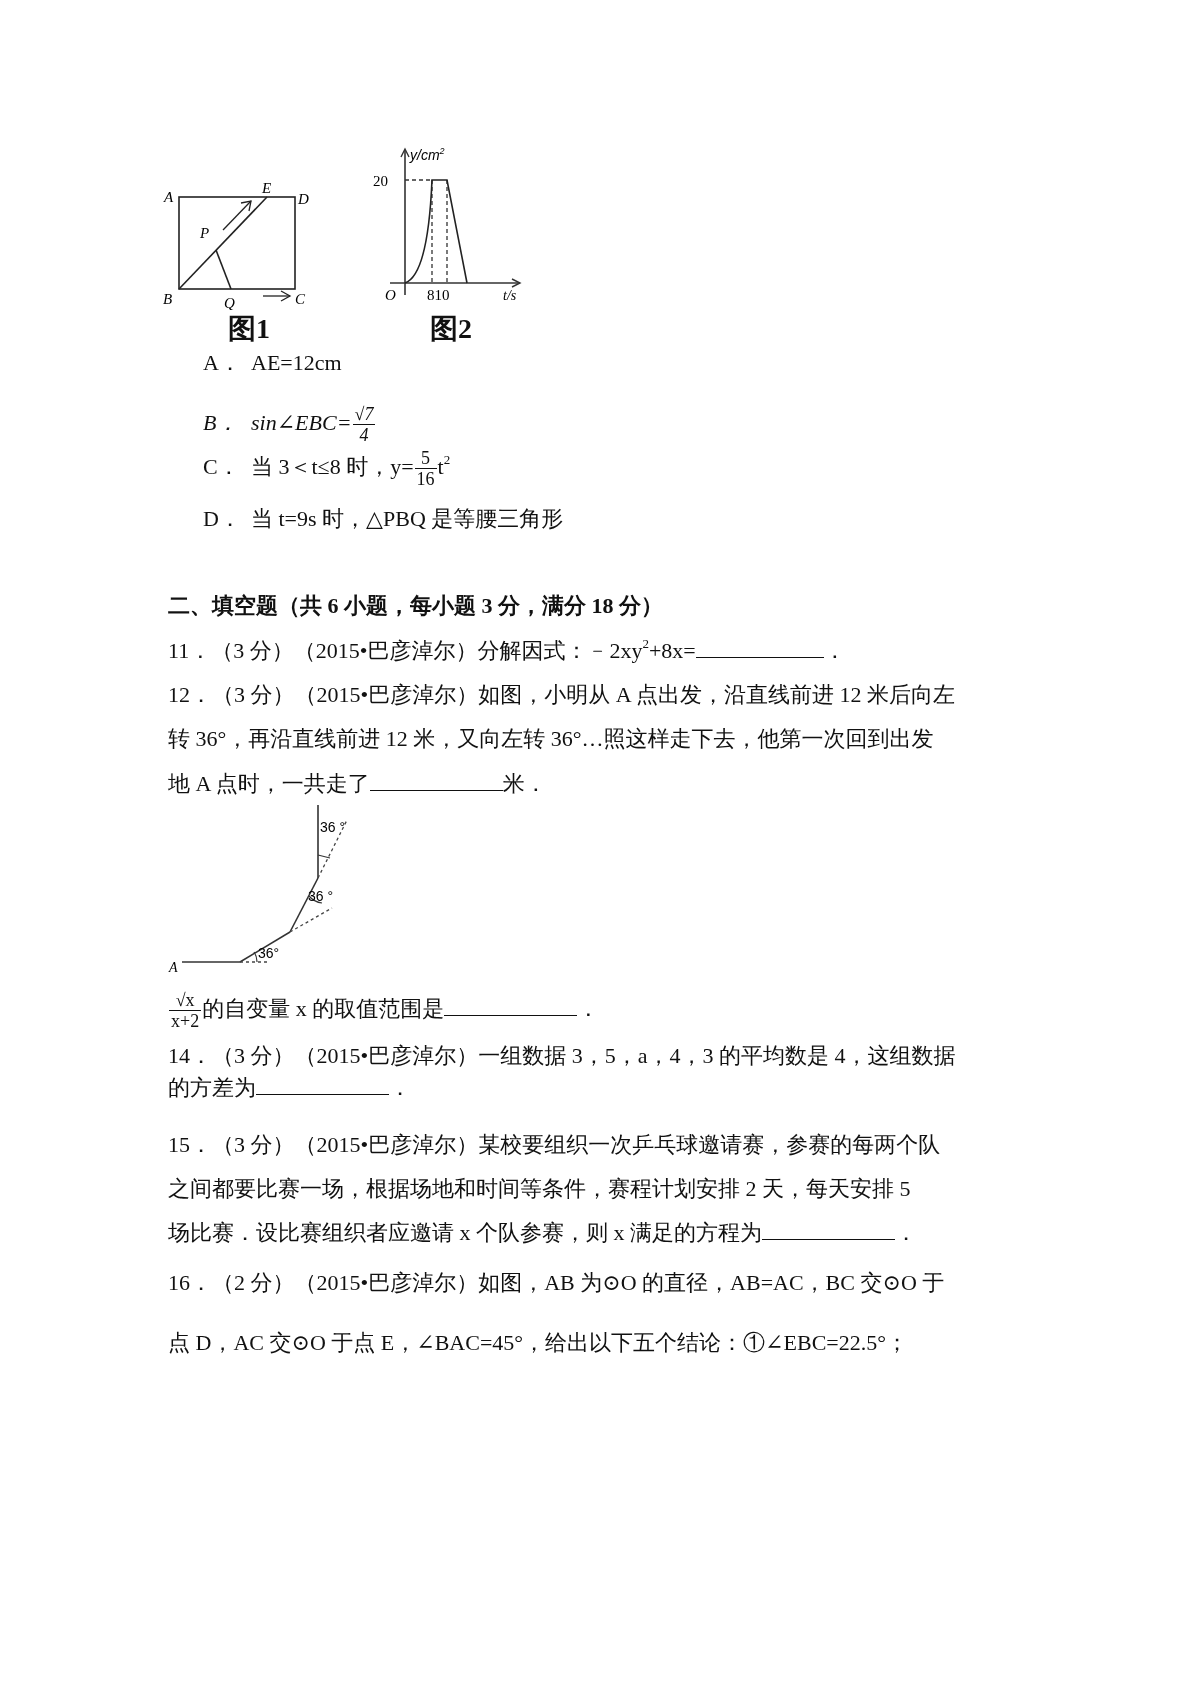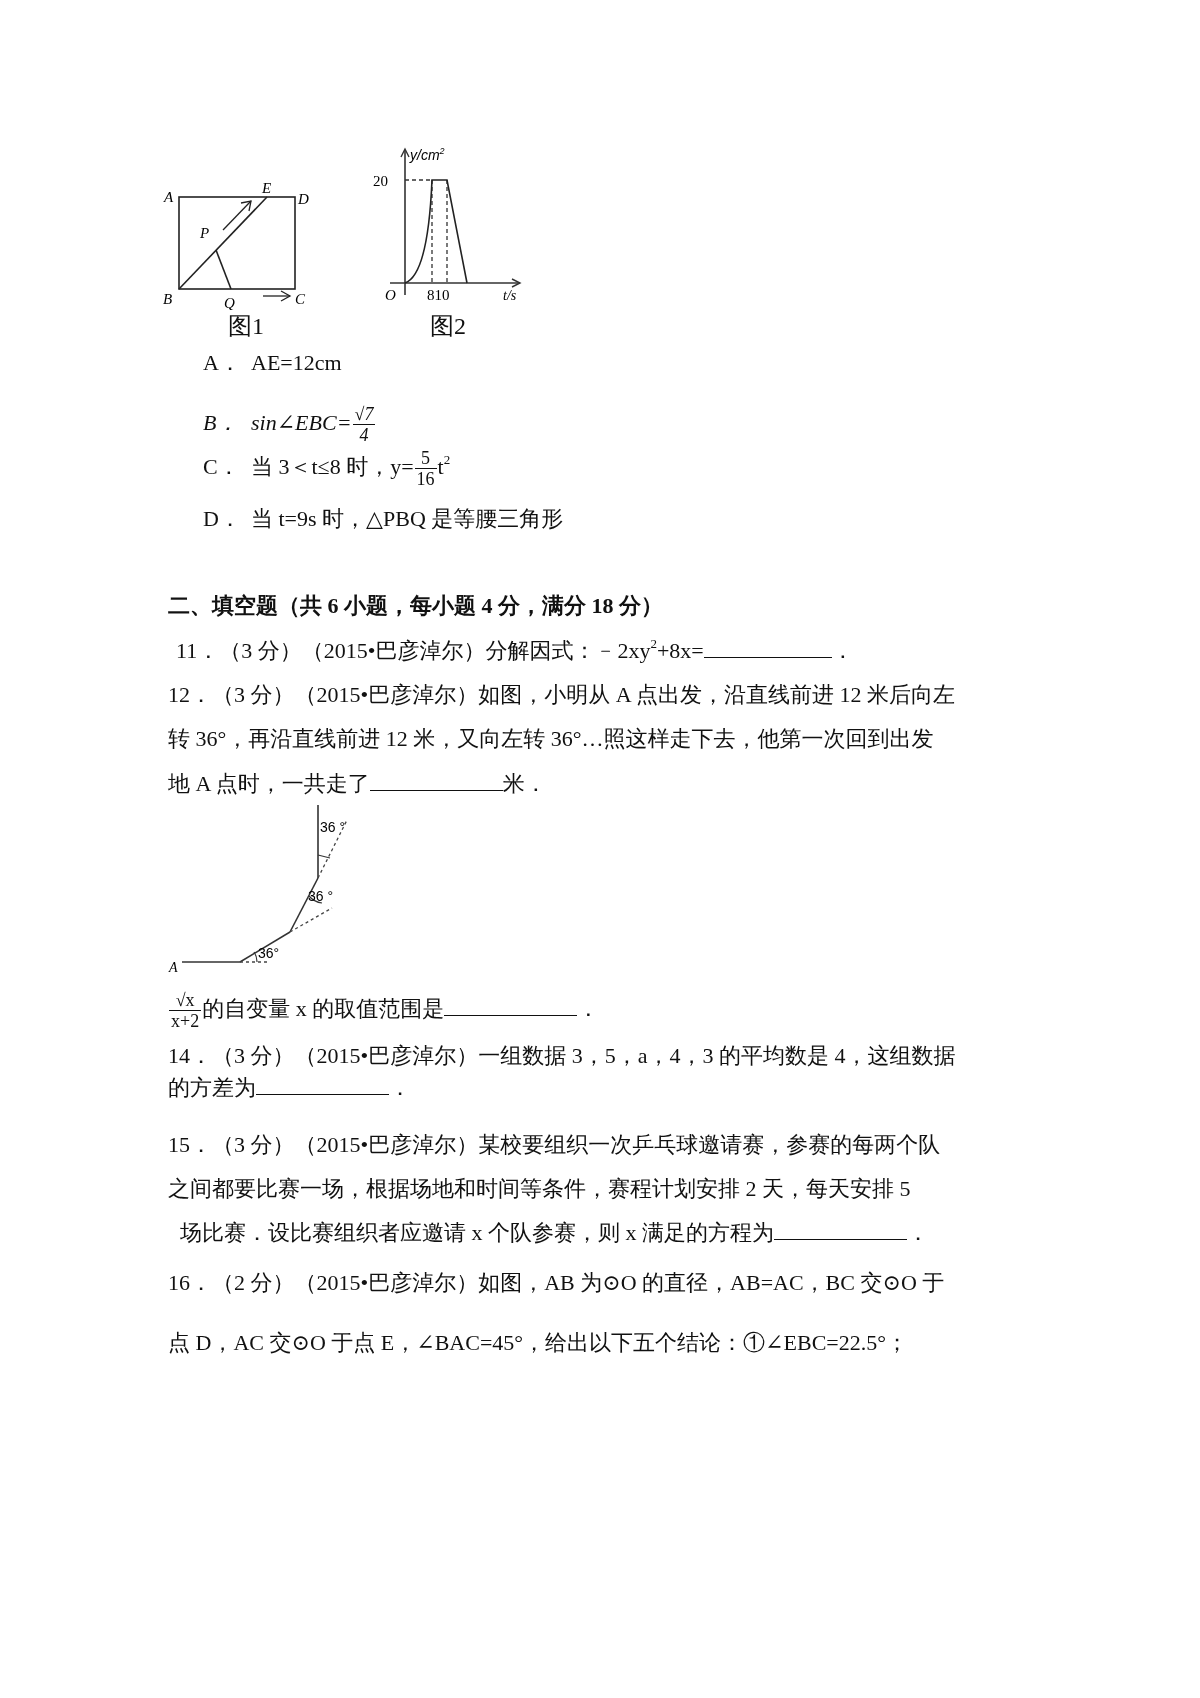--- a/index.html
+++ b/index.html
@@ -5,21 +5,21 @@
   html, body { margin:0; padding:0; background:#ffffff; }
   body { width:1200px; height:1698px; position:relative; overflow:hidden;
          font-family:"Liberation Serif","DejaVu Serif",serif; color:#111; }
   .abs { position:absolute; }
   .line { font-size:22px; line-height:28px; white-space:nowrap; }
   .blank { display:inline-block; border-bottom:1.5px solid #111; height:20px; vertical-align:baseline; }
   .frac { display:inline-block; vertical-align:middle; text-align:center; font-size:18px; line-height:20px; margin:0 1px; }
   .frac .num { display:block; border-bottom:1.3px solid #111; padding:0 2px; }
   .frac .den { display:block; padding:0 2px; }
   sup { font-size:13px; vertical-align:10px; line-height:0; }
-  .fig-cap { font-size:24px; }
+  .fig-cap { font-size:28px;font-weight:bold; }
   .bold { font-weight:bold; }
   .opt-letter { display:inline-block; width:48px; }
 </style>
 </head>
 <body>
 
 <svg class="abs" style="left:160px;top:160px;" width="180" height="150">
   <rect x="19" y="37" width="116" height="92" fill="none" stroke="#222" stroke-width="1.6"></rect>
   <line x1="19" y1="129" x2="107" y2="37" stroke="#222" stroke-width="1.6"></line>
   <line x1="56" y1="90" x2="71" y2="129" stroke="#222" stroke-width="1.6"></line>
@@ -60,23 +60,23 @@
 <div class="abs line" style="left:203px;top:404px;font-style:italic;">
   <span class="opt-letter">B．</span><span>sin∠EBC=</span><span class="frac"><span class="num">√7</span><span class="den">4</span></span>
 </div>
 <div class="abs line" style="left:203px;top:448px;">
   <span class="opt-letter">C．</span><span>当 3＜t≤8 时，y=</span><span class="frac"><span class="num">5</span><span class="den">16</span></span><span>t</span><sup>2</sup>
 </div>
 <div class="abs line" style="left:203px;top:505px;">
   <span class="opt-letter">D．</span><span>当 t=9s 时，△PBQ 是等腰三角形</span>
 </div>
 
-<div class="abs line bold" style="left:168px;top:592px;">二、填空题（共 6 小题，每小题 4 分，满分 18 分）</div>
+<div class="abs line bold" style="left:168px;top:592px;">二、填空题（共 6 小题，每小题 3 分，满分 18 分）</div>
 
-<div class="abs line" style="left:176px;top:637px;text-align:right;">
+<div class="abs line" style="left:168px;top:637px;text-align:right;">
   <span>11．（3 分）（2015•巴彦淖尔）分解因式：﹣2xy</span><sup>2</sup><span>+8x=</span><span class="blank" style="width:128px;"></span><span>．</span>
 </div>
 
 <div class="abs line" style="left:168px;top:681px;">12．（3 分）（2015•巴彦淖尔）如图，小明从 A 点出发，沿直线前进 12 米后向左</div>
 <div class="abs line" style="left:168px;top:725px;">转 36°，再沿直线前进 12 米，又向左转 36°…照这样走下去，他第一次回到出发</div>
 <div class="abs line" style="left:168px;top:770px;">
   <span>地 A 点时，一共走了</span><span class="blank" style="width:133px;"></span><span>米．</span>
 </div>
 
 <svg class="abs" style="left:160px;top:800px;" width="210" height="175">
@@ -100,18 +100,18 @@
   <span class="frac"><span class="num">√x</span><span class="den">x+2</span></span><span>的自变量 x 的取值范围是</span><span class="blank" style="width:133px;"></span><span>．</span>
 </div>
 
 <div class="abs line" style="left:168px;top:1042px;">14．（3 分）（2015•巴彦淖尔）一组数据 3，5，a，4，3 的平均数是 4，这组数据</div>
 <div class="abs line" style="left:168px;top:1074px;">
   <span>的方差为</span><span class="blank" style="width:133px;"></span><span>．</span>
 </div>
 
 <div class="abs line" style="left:168px;top:1131px;">15．（3 分）（2015•巴彦淖尔）某校要组织一次乒乓球邀请赛，参赛的每两个队</div>
 <div class="abs line" style="left:168px;top:1175px;">之间都要比赛一场，根据场地和时间等条件，赛程计划安排 2 天，每天安排 5</div>
-<div class="abs line" style="left:168px;top:1219px;margin-left:12px;">
+<div class="abs line" style="left:168px;top:1219px;">
   <span>场比赛．设比赛组织者应邀请 x 个队参赛，则 x 满足的方程为</span><span class="blank" style="width:133px;"></span><span>．</span>
 </div>
 
 <div class="abs line" style="left:168px;top:1269px;">16．（2 分）（2015•巴彦淖尔）如图，AB 为⊙O 的直径，AB=AC，BC 交⊙O 于</div>
 <div class="abs line" style="left:168px;top:1329px;">点 D，AC 交⊙O 于点 E，∠BAC=45°，给出以下五个结论：①∠EBC=22.5°；</div>
 
 </body></html>

